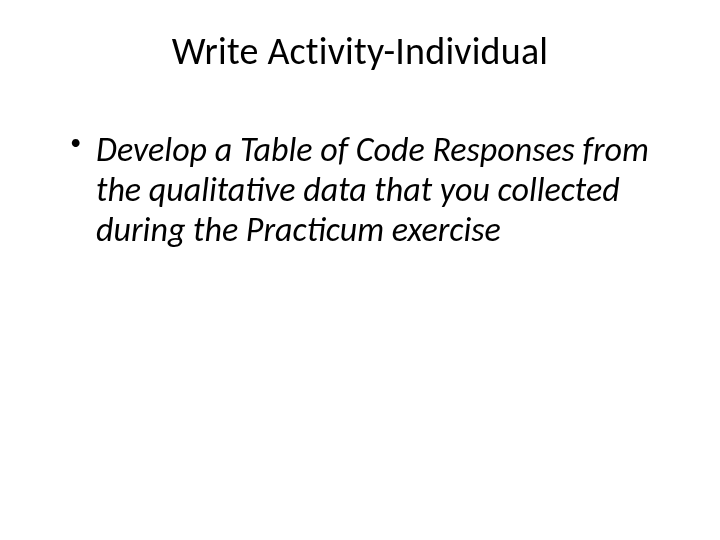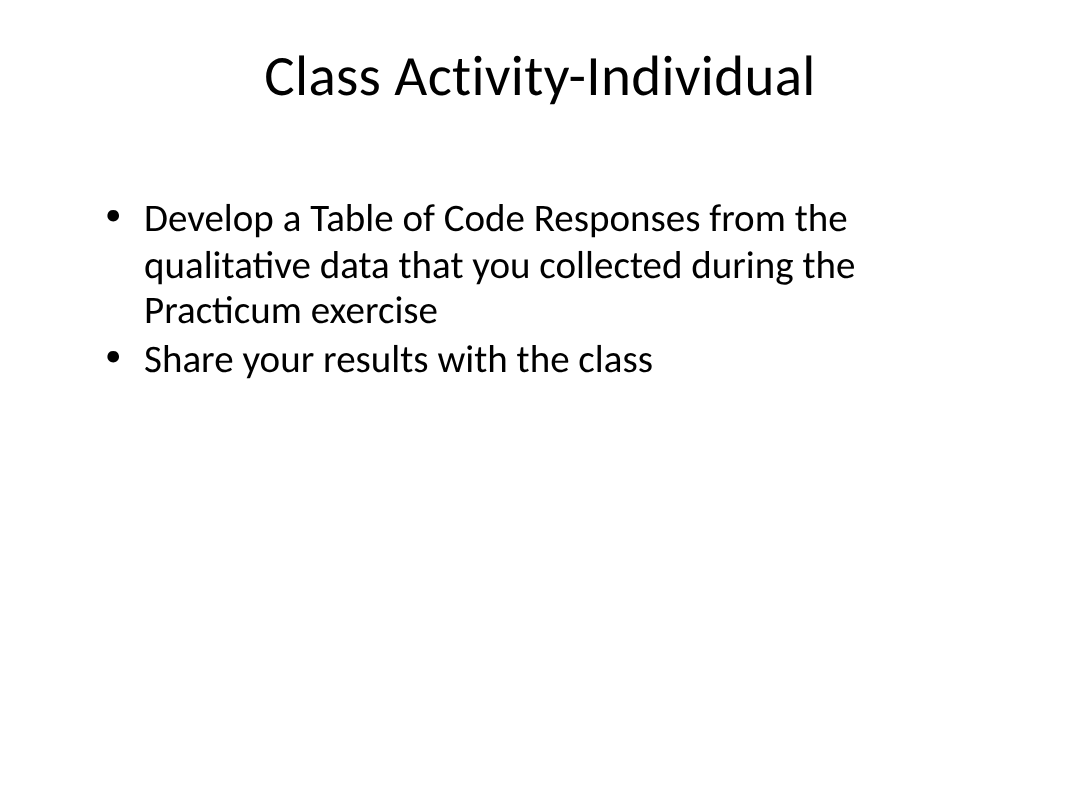--- a/index.html
+++ b/index.html
@@ -21,36 +21,36 @@
       font-weight: 400;
       text-align: center;
       margin-bottom: 56px;
       letter-spacing: 0.2px;
     }
     .bullets {
       list-style: none;
       padding-left: 8px;
     }
     .bullets li {
-      font-size: 26px;
+      font-size: 34px;
       line-height: 1.18;
       margin-bottom: 2px;
       padding-left: 28px;
       position: relative;
+      font-style: italic;
     }
     .bullets li::before {
       content: "•";
       position: absolute;
       left: 2px;
       top: 0;
       font-size: 22px;
     }
   </style>
 </head>
 <body>
 
 <div class="slide">
-  <h1 class="title">Class Activity-Individual</h1>
+  <h1 class="title">Write Activity-Individual</h1>
   <ul class="bullets">
     <li>Develop a Table of Code Responses from the qualitative data that you collected during the Practicum exercise</li>
-    <li>Share your results with the class</li>
   </ul>
 </div>
 
 </body></html>

